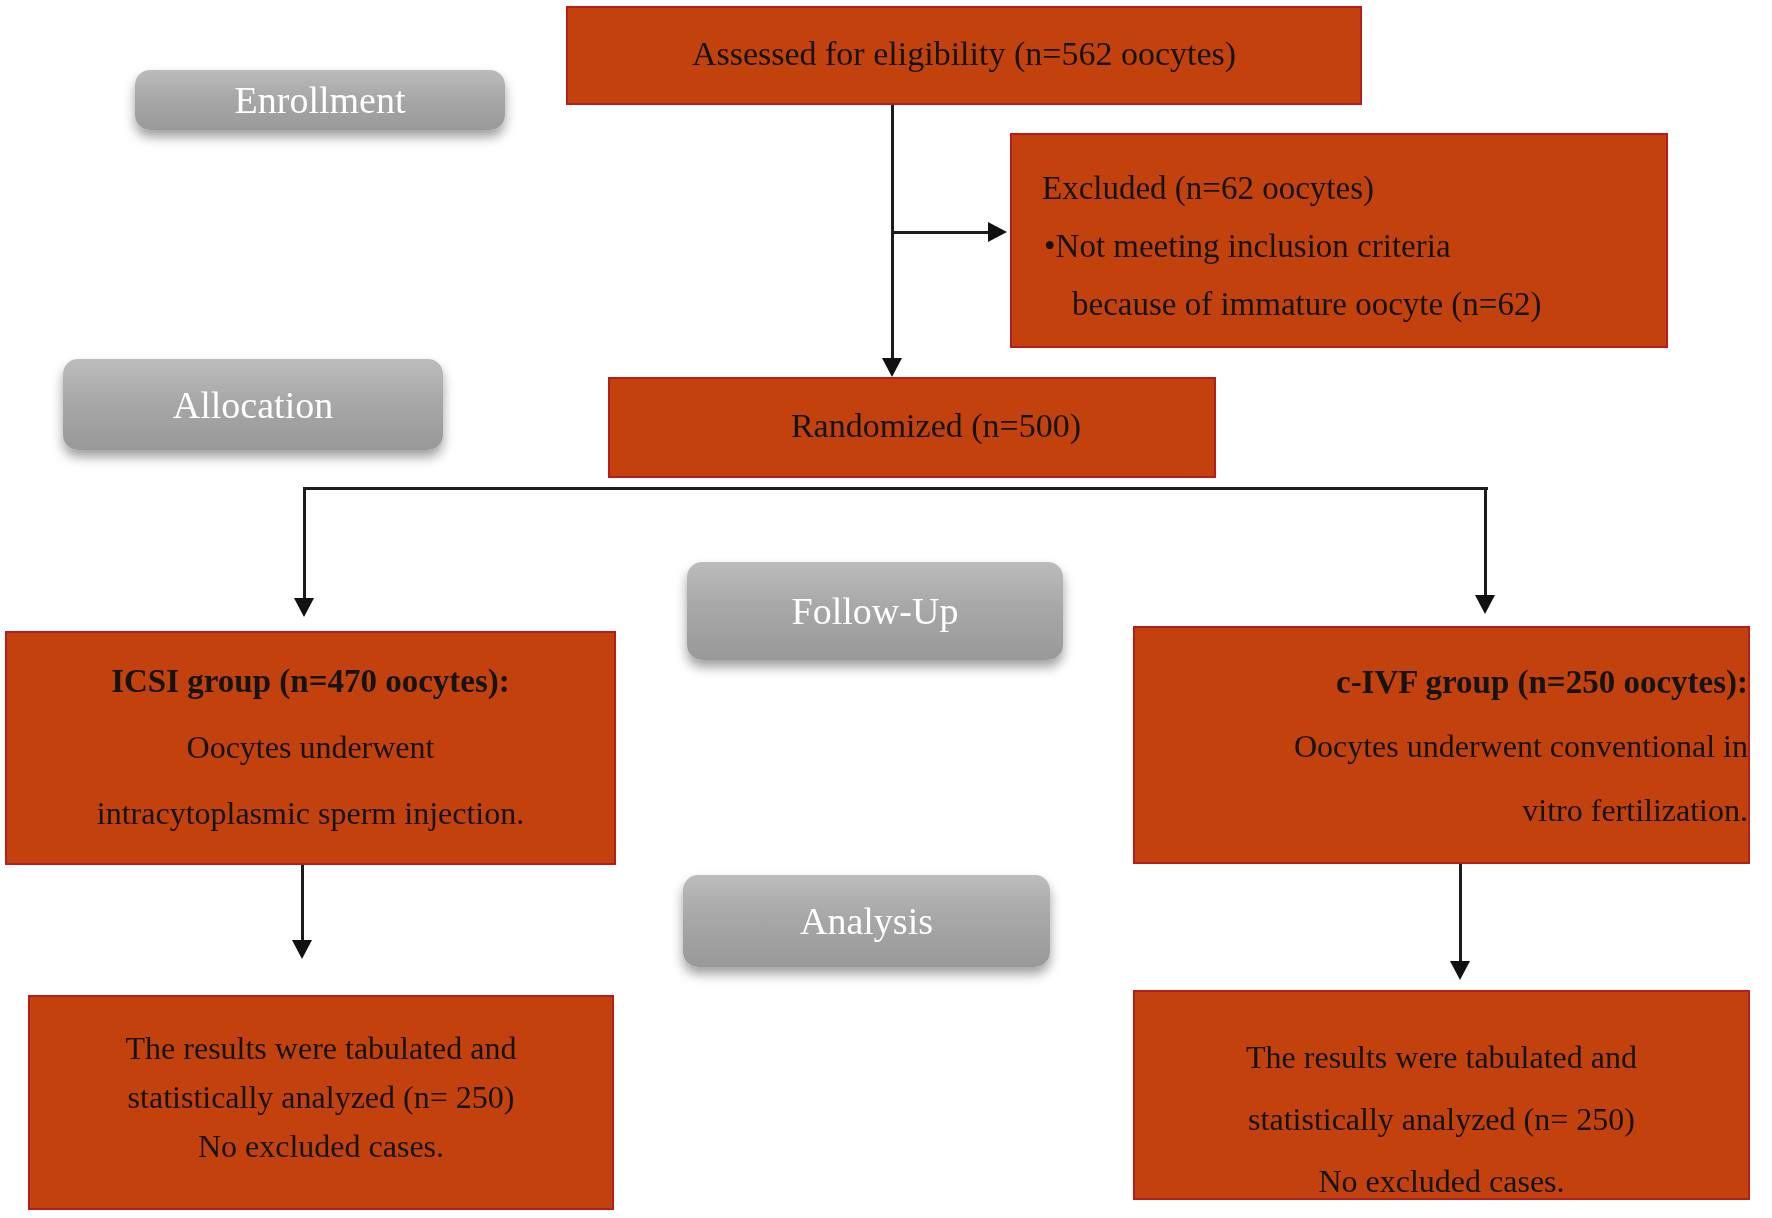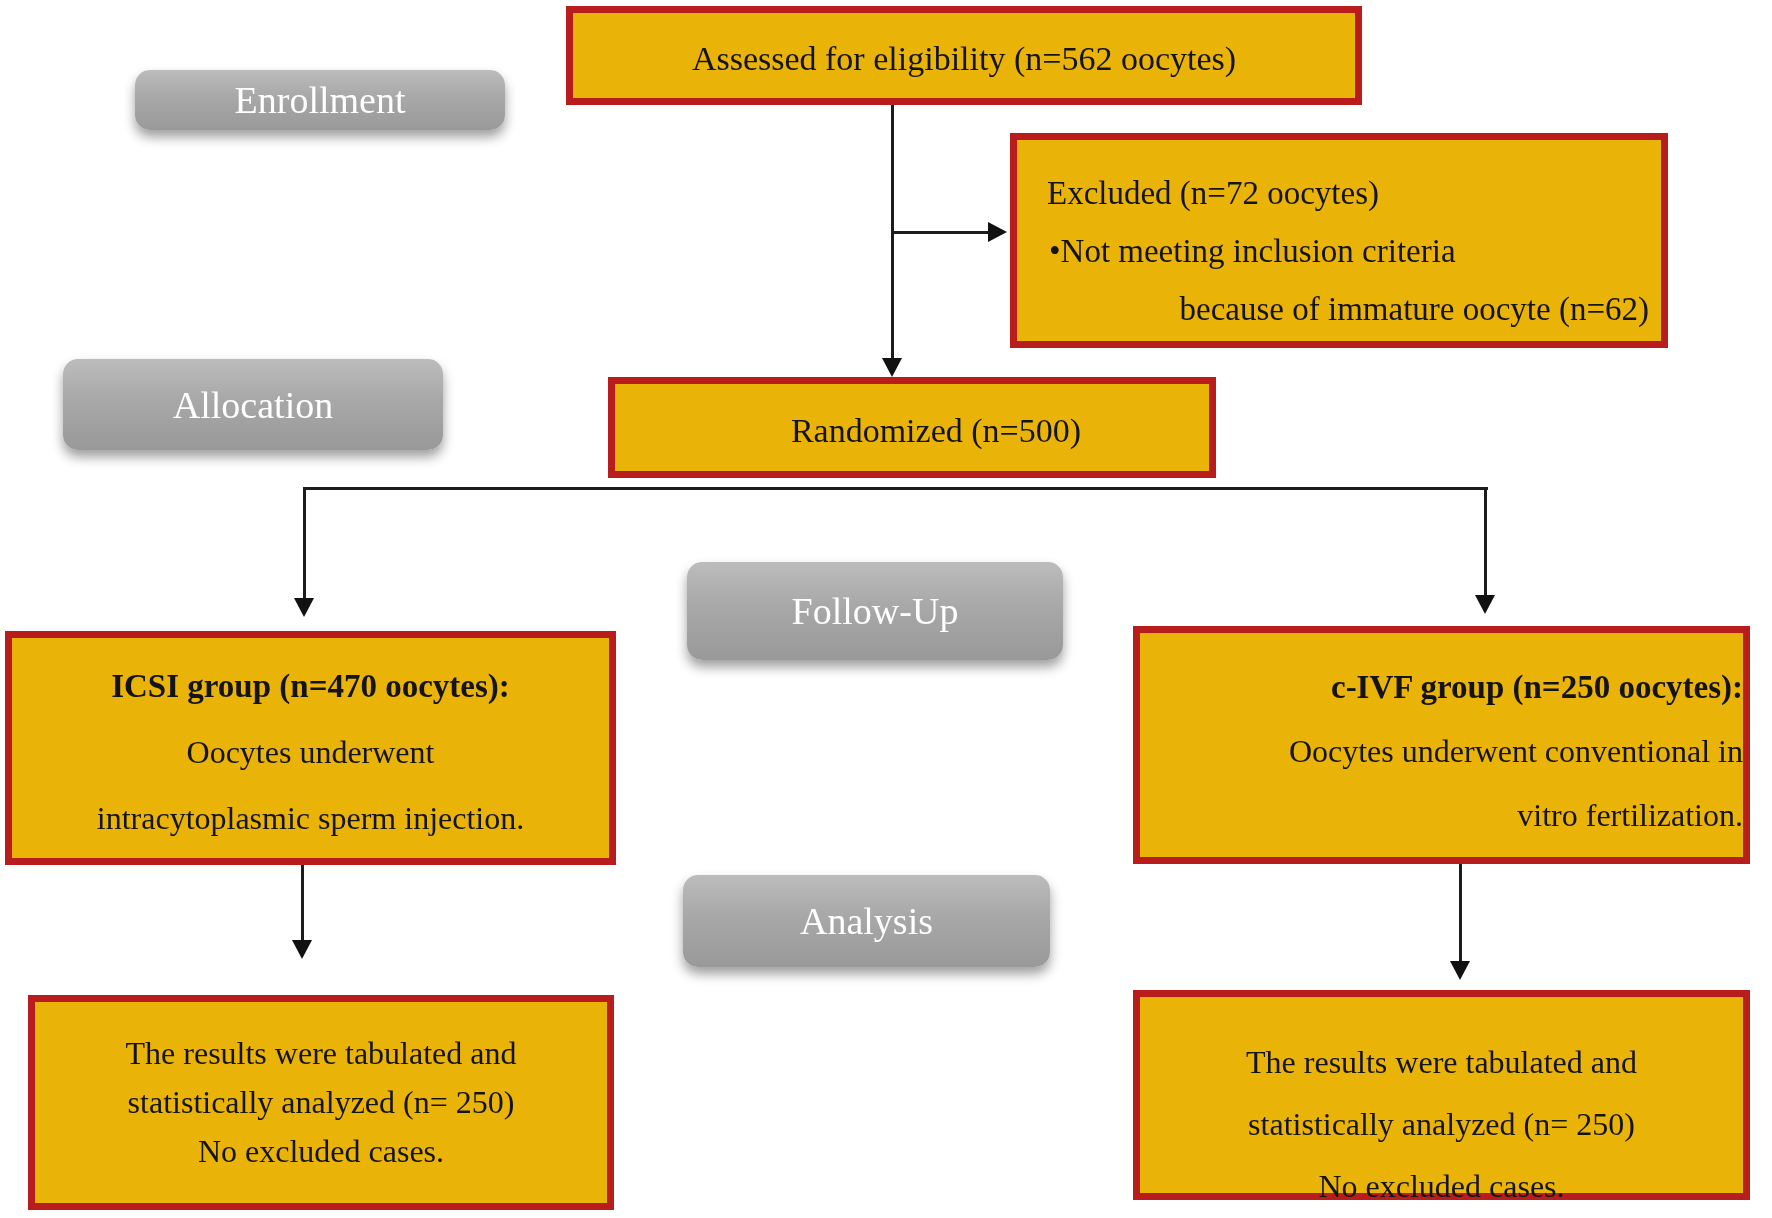--- a/index.html
+++ b/index.html
@@ -7,22 +7,22 @@
     position:relative;
     width:1772px; height:1218px;
     background:#ffffff;
     font-family:"Liberation Serif", serif;
     color:#141414;
     overflow:hidden;
   }
   .box {
     position:absolute;
     box-sizing:border-box;
-    border:7px solid #b91c1c;
-    background:#eab308;
+    border:2px solid #b91c1c;
+    background:#c2410c;
     text-align:center;
   }
   .stage-label {
     position:absolute;
     box-sizing:border-box;
     border-radius:15px;
     background:linear-gradient(180deg,#bcbcbc 0%,#a8a8a8 45%,#999999 100%);
     box-shadow:0 7px 12px rgba(0,0,0,0.38);
     color:#ffffff;
     font-size:38px;
@@ -56,23 +56,23 @@
     <span>Enrollment</span>
   </div>
 
   <div class="vline" style="left:891px; top:105px; width:3px; height:254px;"></div>
   <div class="ah-down" style="left:882px; top:358px;"></div>
 
   <div class="hline" style="left:892px; top:231px; width:96px; height:3px;"></div>
   <div class="ah-right" style="left:988px; top:222px;"></div>
 
   <div class="box" style="left:1010px; top:133px; width:658px; height:215px; text-align:left; padding:24px 12px 0 30px; font-size:33px; line-height:58px;">
-    <div>Excluded (n=72 oocytes)</div>
+    <div>Excluded (n=62 oocytes)</div>
     <div style="margin-left:2px;">•Not meeting inclusion criteria</div>
-    <div style="margin-left:30px;text-align:right;">because of immature oocyte (n=62)</div>
+    <div style="margin-left:30px;">because of immature oocyte (n=62)</div>
   </div>
 
   <div class="stage-label" style="left:63px; top:359px; width:380px; height:91px;">
     <span>Allocation</span>
   </div>
 
   <div class="box" style="left:608px; top:377px; width:608px; height:101px; font-size:34px; line-height:94px;padding-left:48px;">
     <span>Randomized (n=500)</span>
   </div>
 

